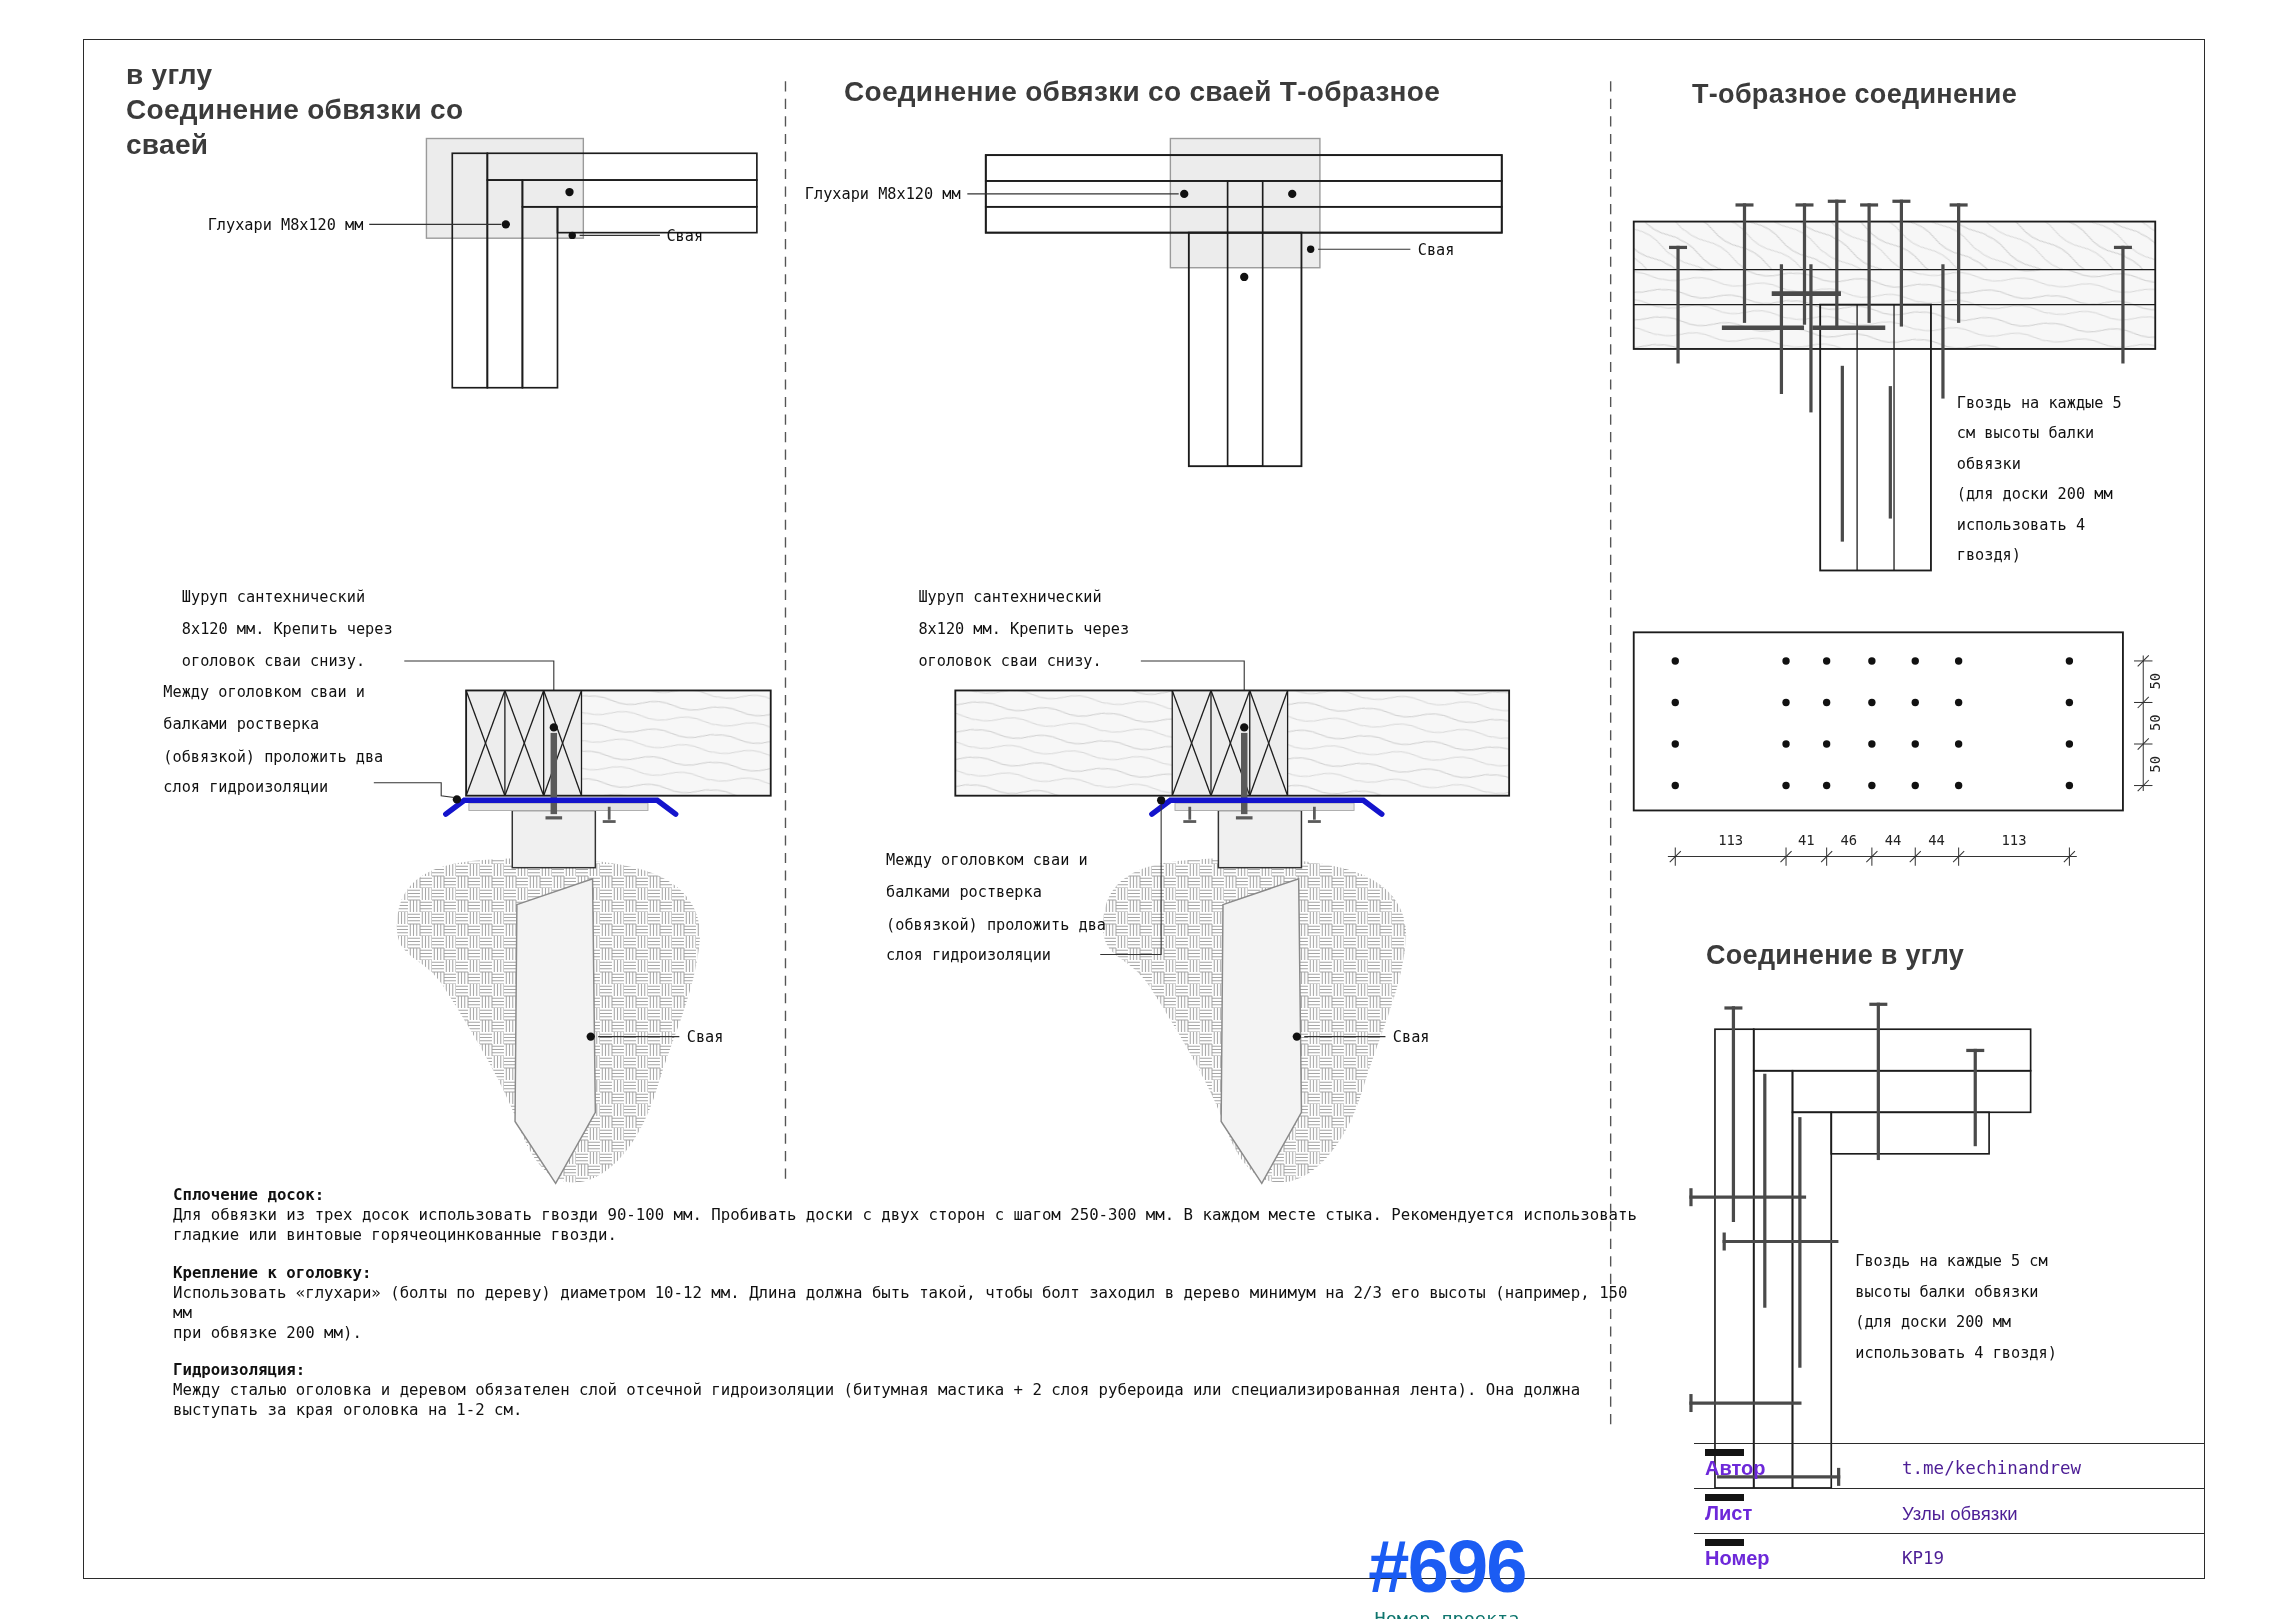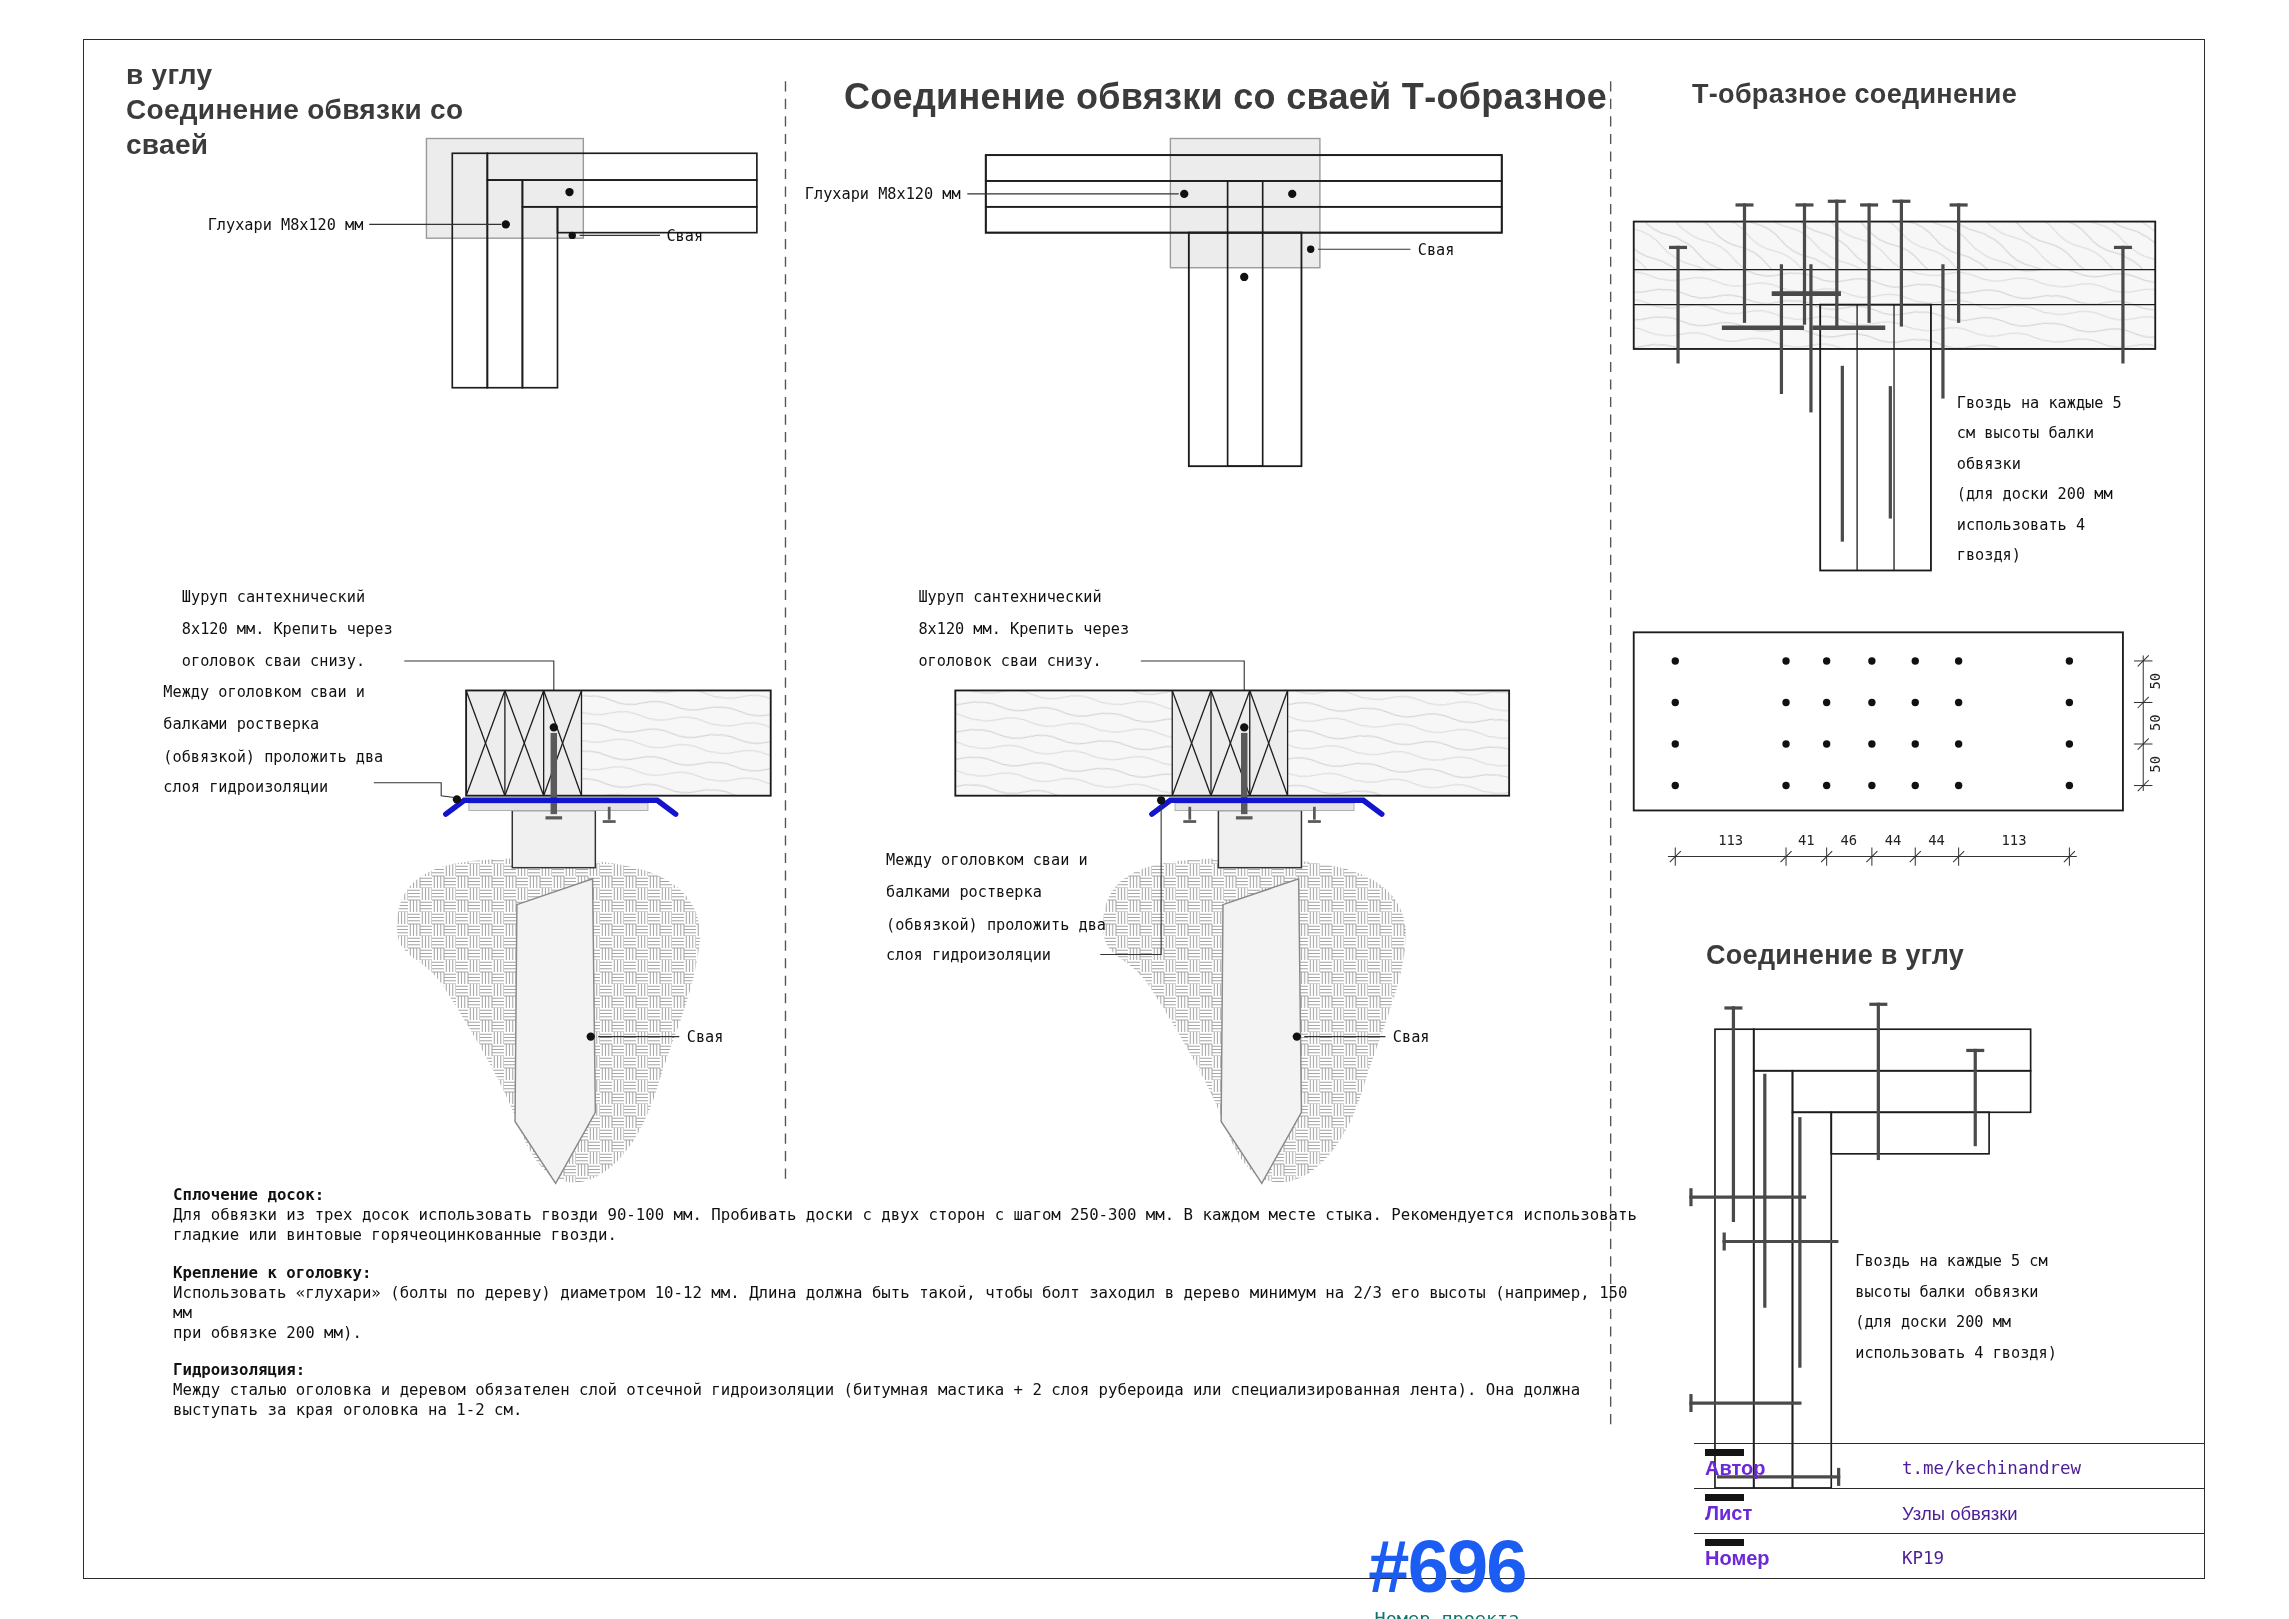--- a/index.html
+++ b/index.html
@@ -355,21 +355,21 @@
     <text x="2010" y="1405" class="lbl">высоты балки обвязки</text>
     <text x="2010" y="1438" class="lbl">(для доски 200 мм</text>
     <text x="2010" y="1471" class="lbl">использовать 4 гвоздя)</text>
   </g>
 </svg>
 
 <div class="title t-big" style="left:126px;top:57px;width:425px;">
   <div>в углу</div>
   <div>Соединение обвязки со сваей</div>
 </div>
-<div class="title" style="left:844px;top:76px;font-size:36px;text-align:right;">Соединение обвязки со сваей Т-образное</div>
+<div class="title" style="left:844px;top:76px;font-size:28px;text-align:right;">Соединение обвязки со сваей Т-образное</div>
 <div class="title" style="left:1692px;top:79px;font-size:27px;">Т-образное соединение</div>
 <div class="title" style="left:1706px;top:940px;font-size:27px;">Соединение в углу</div>
 
 <div class="notes">
   <div class="sec">
     <div class="hd">Сплочение досок:</div>
     <div>Для обвязки из трех досок использовать гвозди 90-100 мм. Пробивать доски с двух сторон с шагом 250-300 мм. В каждом месте стыка. Рекомендуется использовать</div>
     <div>гладкие или винтовые горячеоцинкованные гвозди.</div>
   </div>
   <div class="sec">

